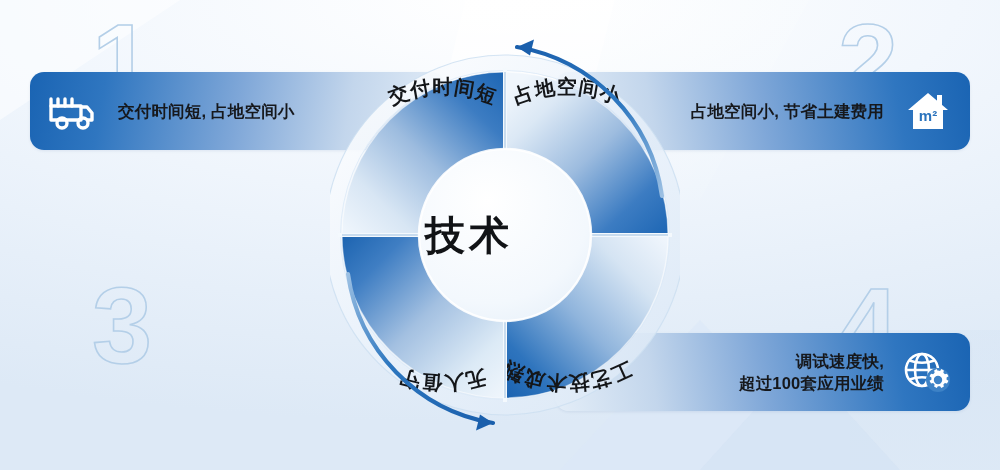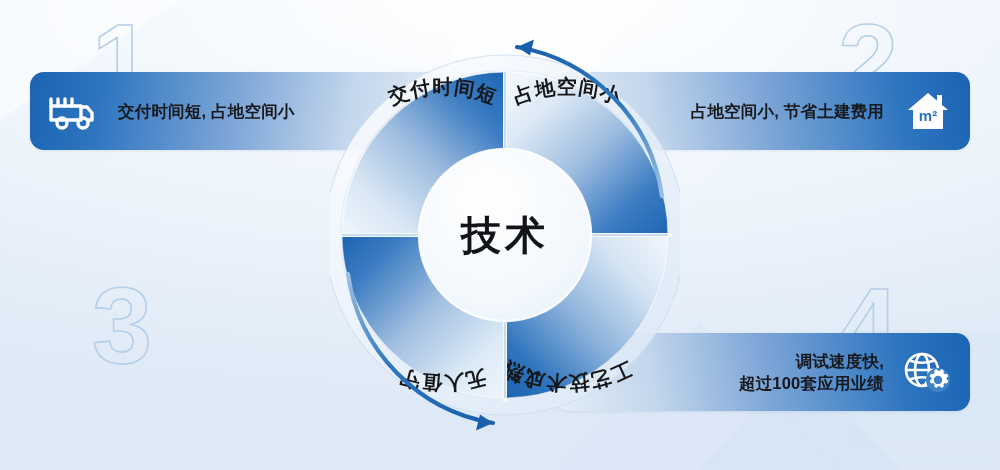--- a/index.html
+++ b/index.html
@@ -61,21 +61,21 @@
   
   #donut{position:absolute;left:330px;top:28px;width:350px;height:414px;}
 
   .seg-label{
     font-weight:bold;font-size:20px;fill:#141619;
     font-family:"Liberation Sans","DejaVu Sans",sans-serif;
     letter-spacing:1px;
   }
   .center-txt{
     position:absolute;left:425px;top:162px;width:160px;height:146px;
-    display:flex;flex-direction:column;align-items:center;justify-content:center;
+    display:flex;flex-direction:row;align-items:center;justify-content:space-between;
     font-weight:bold;font-size:40px;line-height:1.12;color:#111316;
     letter-spacing:4px;pointer-events:none;
   }
 </style>
 </head>
 <body>
 
 <div id="stage">
 
   <div class="bg bg-base"></div>

